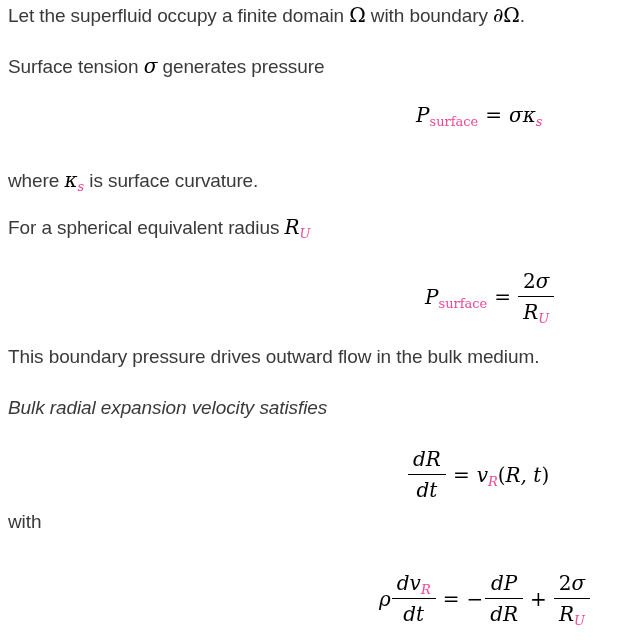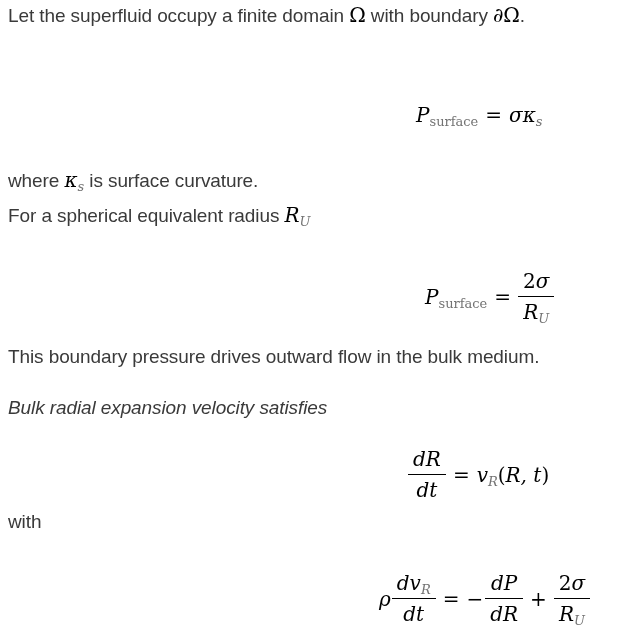--- a/index.html
+++ b/index.html
@@ -23,21 +23,21 @@
   
   .mi,.mr,.op,.minus{
     font-family:"DejaVu Serif",serif;
     color:#000000;
     font-size:20px;
   }
   .mi{font-style:italic;}
   .mr{font-style:normal;}
   .msub{
     font-family:"DejaVu Serif",serif;
-    color:#737373;
+    color:#ec4899;
     font-size:13px;
     line-height:0;
     vertical-align:-4px;
     letter-spacing:0;
   }
   .msub.mi{font-style:italic;}
   .msub.mr{font-style:normal;}
   
   .eq{
     position:absolute;
@@ -60,26 +60,27 @@
   .den{line-height:26px;padding:2px 5px 0;}
   .rho{margin-right:1px;}
 </style>
 </head>
 <body>
 
 <div class="page">
 
   <p class="para" style="top:2px;"><span>Let the superfluid occupy a finite domain </span><span class="mr">Ω</span><span> with boundary </span><span class="mr">∂Ω</span><span>.</span></p>
 
+  <p class="para" style="top:53px;"><span>Surface tension </span><span class="mi">σ</span><span> generates pressure</span></p>
 
   <div class="eq" style="left:416px;top:103px;"><span class="mi">P</span><sub class="msub mr">surface</sub><span class="op">=</span><span class="mi">σκ</span><sub class="msub mi">s</sub></div>
 
   <p class="para" style="top:159px;margin-top:8px;"><span>where </span><span class="mi">κ</span><sub class="msub mi">s</sub><span> is surface curvature.</span></p>
 
-  <p class="para" style="top:202px;"><span>For a spherical equivalent radius </span><span class="mi">R</span><sub class="msub mi">U</sub></p>
+  <p class="para" style="top:214px;"><span>For a spherical equivalent radius </span><span class="mi">R</span><sub class="msub mi">U</sub></p>
 
   <div class="eq flexrow" style="left:425px;top:268px;">
     <span class="group"><span class="mi">P</span><sub class="msub mr">surface</sub></span>
     <span class="op">=</span>
     <span class="frac">
       <span class="num"><span class="mr">2</span><span class="mi">σ</span></span>
       <span class="den"><span class="mi">R</span><sub class="msub mi">U</sub></span>
     </span>
   </div>
 

